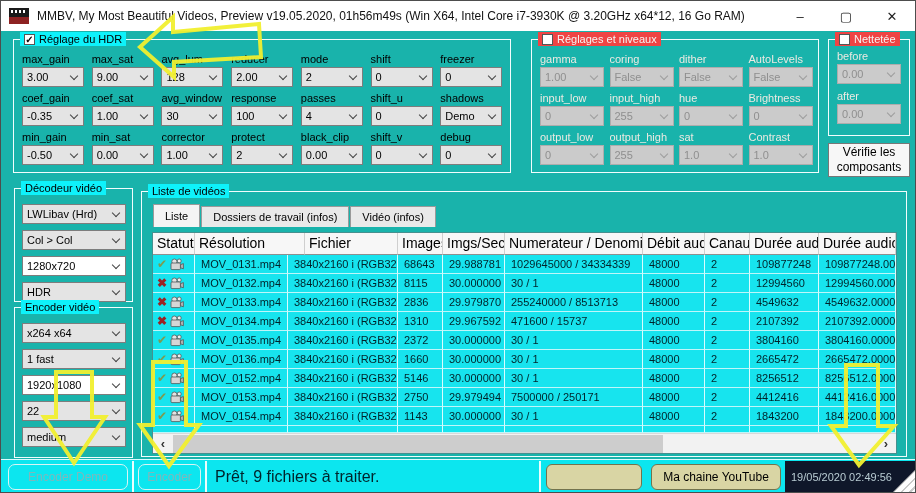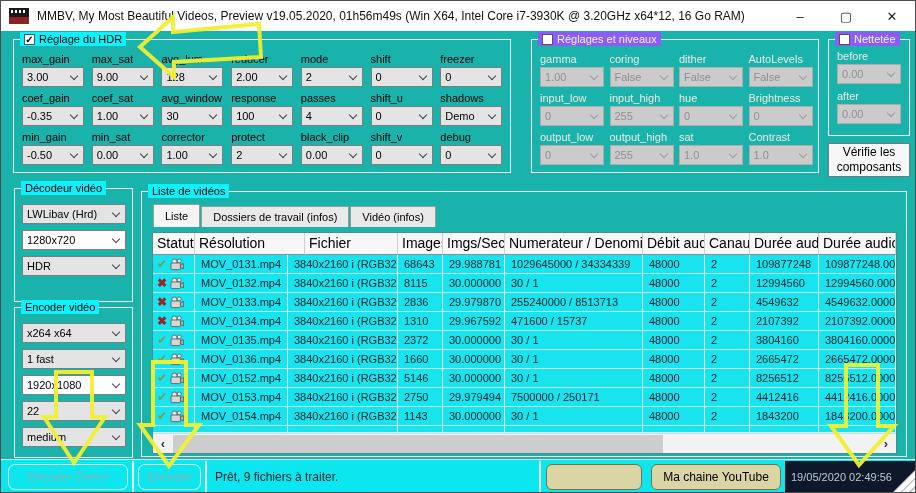--- a/index.html
+++ b/index.html
@@ -14,21 +14,21 @@
   .app-icon::after { content:""; position:absolute; left:0; bottom:0; width:100%; height:7px; background:#8d2222; }
   .title-text { margin-left:8px; font-size:12px; color:#111; white-space:nowrap; overflow:hidden; }
   .win-controls { margin-left:auto; display:flex; height:30px; }
   .win-btn { width:46px; height:30px; display:flex; align-items:center; justify-content:center; font-size:13px; color:#222; }
 
   
   .main { position:absolute; top:30px; left:0; width:896px; height:428px; background:#19b3ab; }
 
   .group { position:absolute; border:1px solid #f2fdfd; }
   .grouplabel { position:absolute; top:-8px; left:6px; display:flex; align-items:center; gap:4px; padding:1px 4px; font-size:11px; color:#000; background:#0ef2fb; white-space:nowrap; }
-  .grouplabel.dis { background:#8b5cf6; color:#f5f5f3;justify-content:center; }
+  .grouplabel.dis { background:#ef4444; color:#f5f5f3;justify-content:center; }
   .cbox { width:11px; height:11px; background:#fff; border:1px solid #555; font-size:10px; line-height:10px; text-align:center; color:#000; flex:0 0 auto; }
   .cbox.checked::before { content:"✓"; font-weight:bold; }
 
   .params { display:grid; grid-auto-flow:column; grid-template-rows:repeat(3,39px); padding:13px 0 0 8px; }
   .pcell  { width:68px; }
   .params.lv .pcell { width:69px; }
   .plab { font-size:11px; color:#000; margin-bottom:2px; white-space:nowrap; }
   .plab.dis { color:#eceae2; }
 
   .combo { position:relative; width:62px; height:20px; background:#e4e4e4; border:1px solid #7d7d7d; font-size:11px; color:#000; display:flex; align-items:center; padding-left:4px; }
@@ -73,21 +73,21 @@
   .sbtn.left { left:0; }
   .sbtn.right { right:0; }
   .sbtn.left::before { content:"‹"; }
   .sbtn.right::before { content:"›"; }
   .sthumb { position:absolute; top:1px; left:20px; width:66%; height:18px; background:#cdcdcd; }
 
   
   .bottombar { position:absolute; top:458px; left:0; width:916px; height:35px; background:#0ce6ef; border-top:1px solid #d9fdff; }
   .vsep { position:absolute; top:1px; bottom:1px; width:2px; background:#eafdfd; }
   .btn-teal { position:absolute; top:4px; height:26px; border:1px solid #d8f4f4; border-radius:7px; background:transparent; color:#7fb7bb; font-size:12px; text-align:center; line-height:24px; }
-  .status-text { position:absolute; left:214px; top:0; height:34px; line-height:34px; font-size:12px; color:#00242b; white-space:nowrap; }
+  .status-text { position:absolute; left:214px; top:0; height:34px; line-height:34px; font-size:16px; color:#00242b; white-space:nowrap; }
   .btn-khaki { position:absolute; top:4px; height:26px; background:#d9d5a4; border:1px solid #73734d; border-radius:6px; font-size:12px; color:#000; text-align:center; line-height:24px; }
   .dt-panel { position:absolute; left:784px; top:1px; right:0; bottom:0; background:#0f172a; }
   .dt-text { position:absolute; left:6px; top:0; height:33px; line-height:33px; font-size:11px; color:#b9ccd3; white-space:nowrap; }
   .grip { position:absolute; right:1px; bottom:1px; width:24px; height:24px; background:repeating-linear-gradient(135deg,#fdfdfd 0 4px,#c9c9c9 4px 6px); clip-path:polygon(100% 0,100% 100%,0 100%); }
 
   
   .annot { position:absolute; top:0; left:0; width:916px; height:493px; pointer-events:none; z-index:60; }
   .annot polygon { fill:none; stroke:#f1ef2f; stroke-width:4; stroke-linejoin:miter; opacity:.95; }
 </style>
 </head>
@@ -379,20 +379,24 @@
         </div>
     </div>
 
     <button class="btn" id="verify-btn">Vérifie les composants</button>
 
     <div class="group" id="decoder-group" style="left:13px; top:157px; width:119px; height:114px;">
       <div class="grouplabel">Décodeur vidéo</div>
       <div class="combo-stack" id="decoder-combos">
           <div class="combo">
             <span class="cval">LWLibav (Hrd)</span>
+            <span class="chev"></span>
+          </div>
+          <div class="combo">
+            <span class="cval">Col &gt; Col</span>
             <span class="chev"></span>
           </div>
           <div class="combo white">
             <span class="cval">1280x720</span>
             <span class="chev"></span>
           </div>
           <div class="combo">
             <span class="cval">HDR</span>
             <span class="chev"></span>
           </div>

